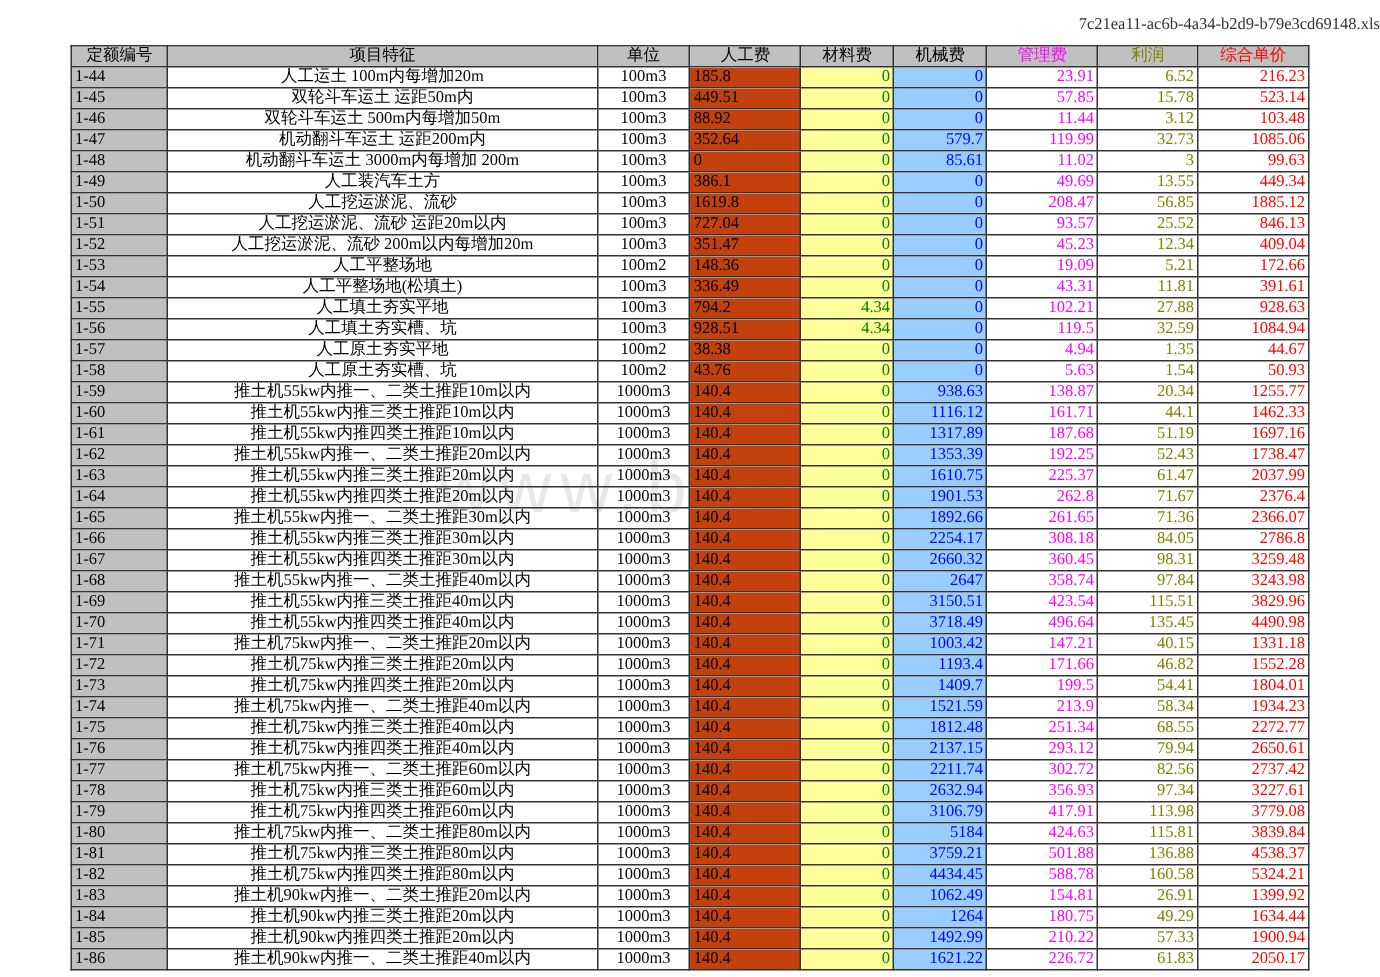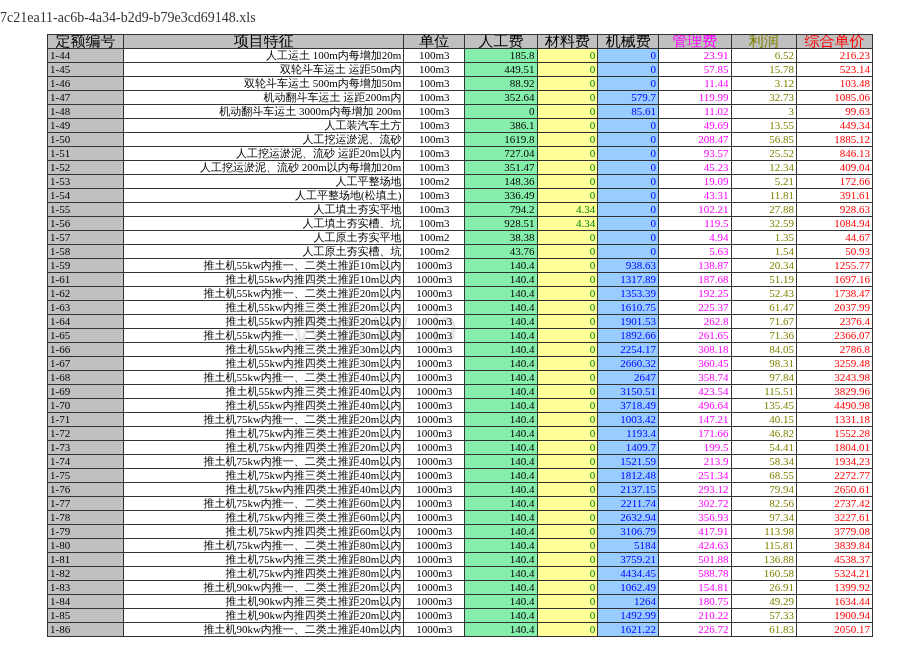--- a/index.html
+++ b/index.html
@@ -1,24 +1,24 @@
 <!DOCTYPE html>
 <html><head>
 <meta charset="utf-8">
 <style>
 *{box-sizing:border-box;margin:0;padding:0}
 body{font-family:"SimSun","宋体",serif;font-size:11px;background:#fff;width:920px;height:651px;position:relative}
-.title{text-align:left;font-size:14px;padding:10px 0 8px;color:#333}
+.title{text-align:right;font-size:11px;padding:10px 0 8px;color:#333}
 .tbl{border-collapse:collapse;margin:0 auto;width:826px}
 .tbl th,.tbl td{border:1px solid #333;height:13px;line-height:13px;padding:0 2px;overflow:hidden;white-space:nowrap}
-.tbl th{background:#c0c0c0;font-weight:normal;text-align:center;font-size:15px}
+.tbl th{background:#c0c0c0;font-weight:normal;text-align:center;font-size:11px}
 .c0{width:54px;text-align:left;background:#c0c0c0;color:#000}
-.c1{width:240px;text-align:right}
+.c1{width:240px;text-align:center}
 .c2{width:52px;text-align:center}
-.c3{width:62px;text-align:right;background:#86efac;color:#000}
+.c3{width:62px;background:#c2410c;color:#000}
 .c4{width:52px;text-align:right;background:#ffff99;color:#008000}
 .c5{width:52px;text-align:right;background:#99ccff;color:#0000ff}
 .c6{width:62px;text-align:right;color:#ff00ff}
 .c7{width:56px;text-align:right;color:#808000}
 .c8{width:62px;text-align:right;color:#ff0000}
 .th6{color:#ff00ff}.th7{color:#808000}.th8{color:#ff0000}
 .footer{text-align:center;font-size:11px;padding-top:12px;color:#333}
 .wm{position:absolute;left:50%;top:50%;transform:translate(-50%,-50%);font-size:48px;color:#e8e8e8;letter-spacing:6px;pointer-events:none;z-index:0;font-family:Arial}
 .wrap{position:relative;z-index:1}
 </style>
@@ -212,20 +212,31 @@
           <td class="c1">推土机55kw内推一、二类土推距10m以内</td>
           <td class="c2">1000m3</td>
           <td class="c3">140.4</td>
           <td class="c4">0</td>
           <td class="c5">938.63</td>
           <td class="c6">138.87</td>
           <td class="c7">20.34</td>
           <td class="c8">1255.77</td>
         </tr>
         <tr>
+          <td class="c0">1-60</td>
+          <td class="c1">推土机55kw内推三类土推距10m以内</td>
+          <td class="c2">1000m3</td>
+          <td class="c3">140.4</td>
+          <td class="c4">0</td>
+          <td class="c5">1116.12</td>
+          <td class="c6">161.71</td>
+          <td class="c7">44.1</td>
+          <td class="c8">1462.33</td>
+        </tr>
+        <tr>
           <td class="c0">1-61</td>
           <td class="c1">推土机55kw内推四类土推距10m以内</td>
           <td class="c2">1000m3</td>
           <td class="c3">140.4</td>
           <td class="c4">0</td>
           <td class="c5">1317.89</td>
           <td class="c6">187.68</td>
           <td class="c7">51.19</td>
           <td class="c8">1697.16</td>
         </tr>

